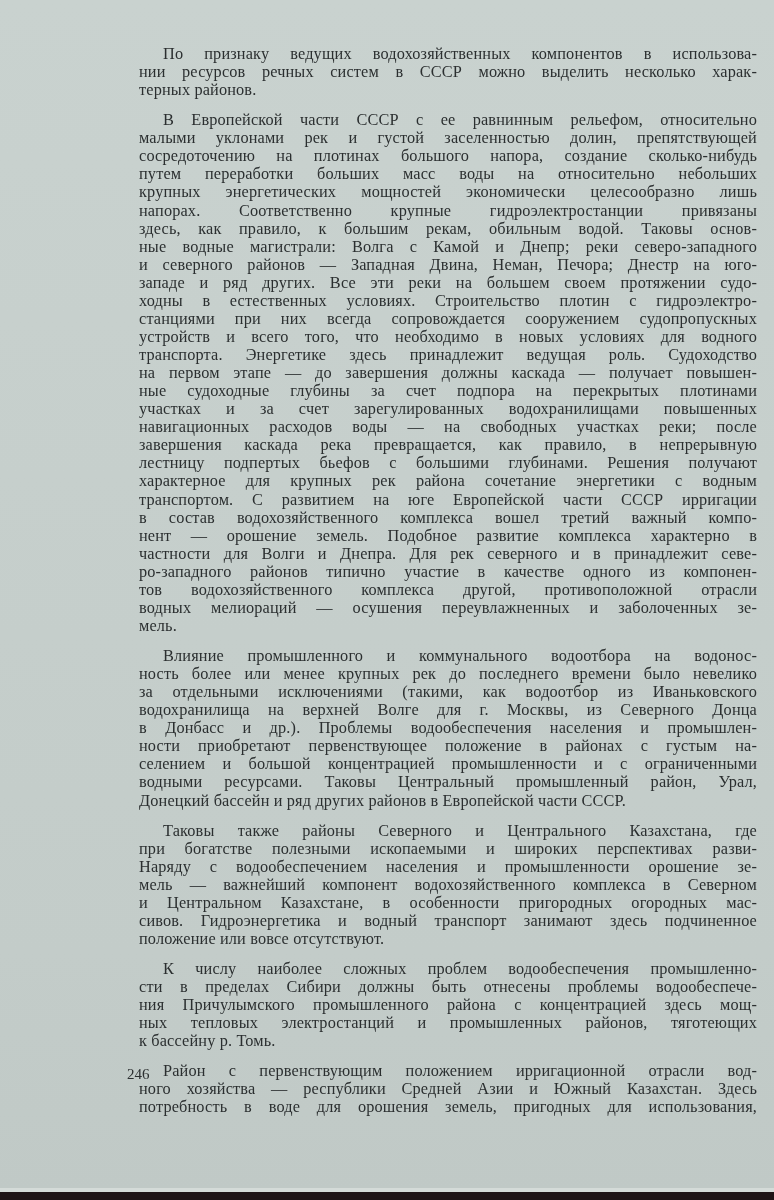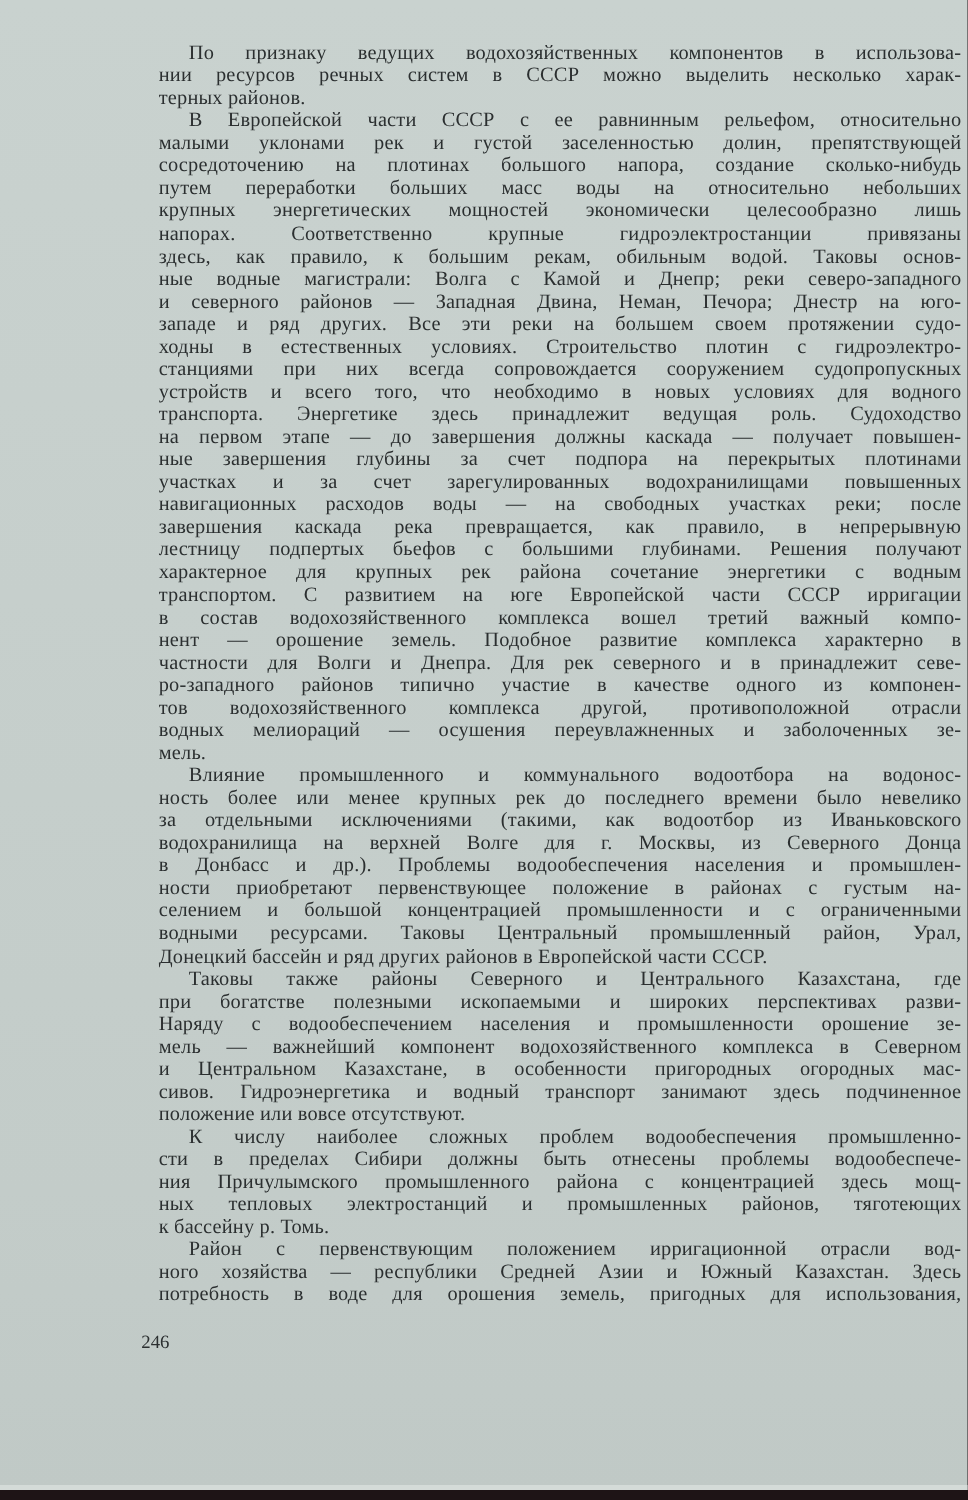--- a/index.html
+++ b/index.html
@@ -18,33 +18,33 @@
     background: #d4dbd8;
   }
   .text {
     position: absolute; left: 127px; top: 33px; width: 642px;
     font-family: "Liberation Serif", "DejaVu Serif", serif;
     font-size: 16.3px;
     line-height: 18.07px;
     color: #2b2f30;
     letter-spacing: 0.15px;
   }
-  .para { margin: 0; }
+  .para { margin: 12px; }
   .line {
     display: block;
     text-align: justify;
     text-align-last: justify;
     white-space: nowrap;
     height: 18.07px;
     overflow: visible;
   }
   .line.first { text-indent: 24px; }
   .line.last { text-align-last: left; }
   .pagenum {
-    position: absolute; left: 113px; top: 1066px;
+    position: absolute; left: 127px; top: 1066px;
     font-family: "Liberation Serif", "DejaVu Serif", serif;
     font-size: 15px; color: #2b2f30;
   }
 </style>
 </head>
 <body>
 
 <div class="page">
   <div class="text" id="text">
       <div class="para">
@@ -61,21 +61,21 @@
         <span class="line">напорах. Соответственно крупные гидроэлектростанции привязаны</span>
         <span class="line">здесь, как правило, к большим рекам, обильным водой. Таковы основ-</span>
         <span class="line">ные водные магистрали: Волга с Камой и Днепр; реки северо-западного</span>
         <span class="line">и северного районов — Западная Двина, Неман, Печора; Днестр на юго-</span>
         <span class="line">западе и ряд других. Все эти реки на большем своем протяжении судо-</span>
         <span class="line">ходны в естественных условиях. Строительство плотин с гидроэлектро-</span>
         <span class="line">станциями при них всегда сопровождается сооружением судопропускных</span>
         <span class="line">устройств и всего того, что необходимо в новых условиях для водного</span>
         <span class="line">транспорта. Энергетике здесь принадлежит ведущая роль. Судоходство</span>
         <span class="line">на первом этапе — до завершения должны каскада — получает повышен-</span>
-        <span class="line">ные завершения глубины за счет подпора на перекрытых  плотинами</span>
+        <span class="line">ные судоходные глубины за счет подпора на перекрытых  плотинами</span>
         <span class="line">участках и за счет зарегулированных водохранилищами повышенных</span>
         <span class="line">навигационных расходов воды — на свободных участках реки; после</span>
         <span class="line">завершения каскада река превращается, как правило, в непрерывную</span>
         <span class="line">лестницу подпертых бьефов с большими глубинами. Решения получают</span>
         <span class="line">характерное для крупных рек района сочетание энергетики с водным</span>
         <span class="line">транспортом. С развитием на юге Европейской части СССР ирригации</span>
         <span class="line">в состав водохозяйственного комплекса вошел третий важный компо-</span>
         <span class="line">нент — орошение земель. Подобное развитие комплекса характерно в</span>
         <span class="line">частности для Волги и Днепра. Для рек северного и в принадлежит севе-</span>
         <span class="line">ро-западного районов типично участие в качестве одного из компонен-</span>

